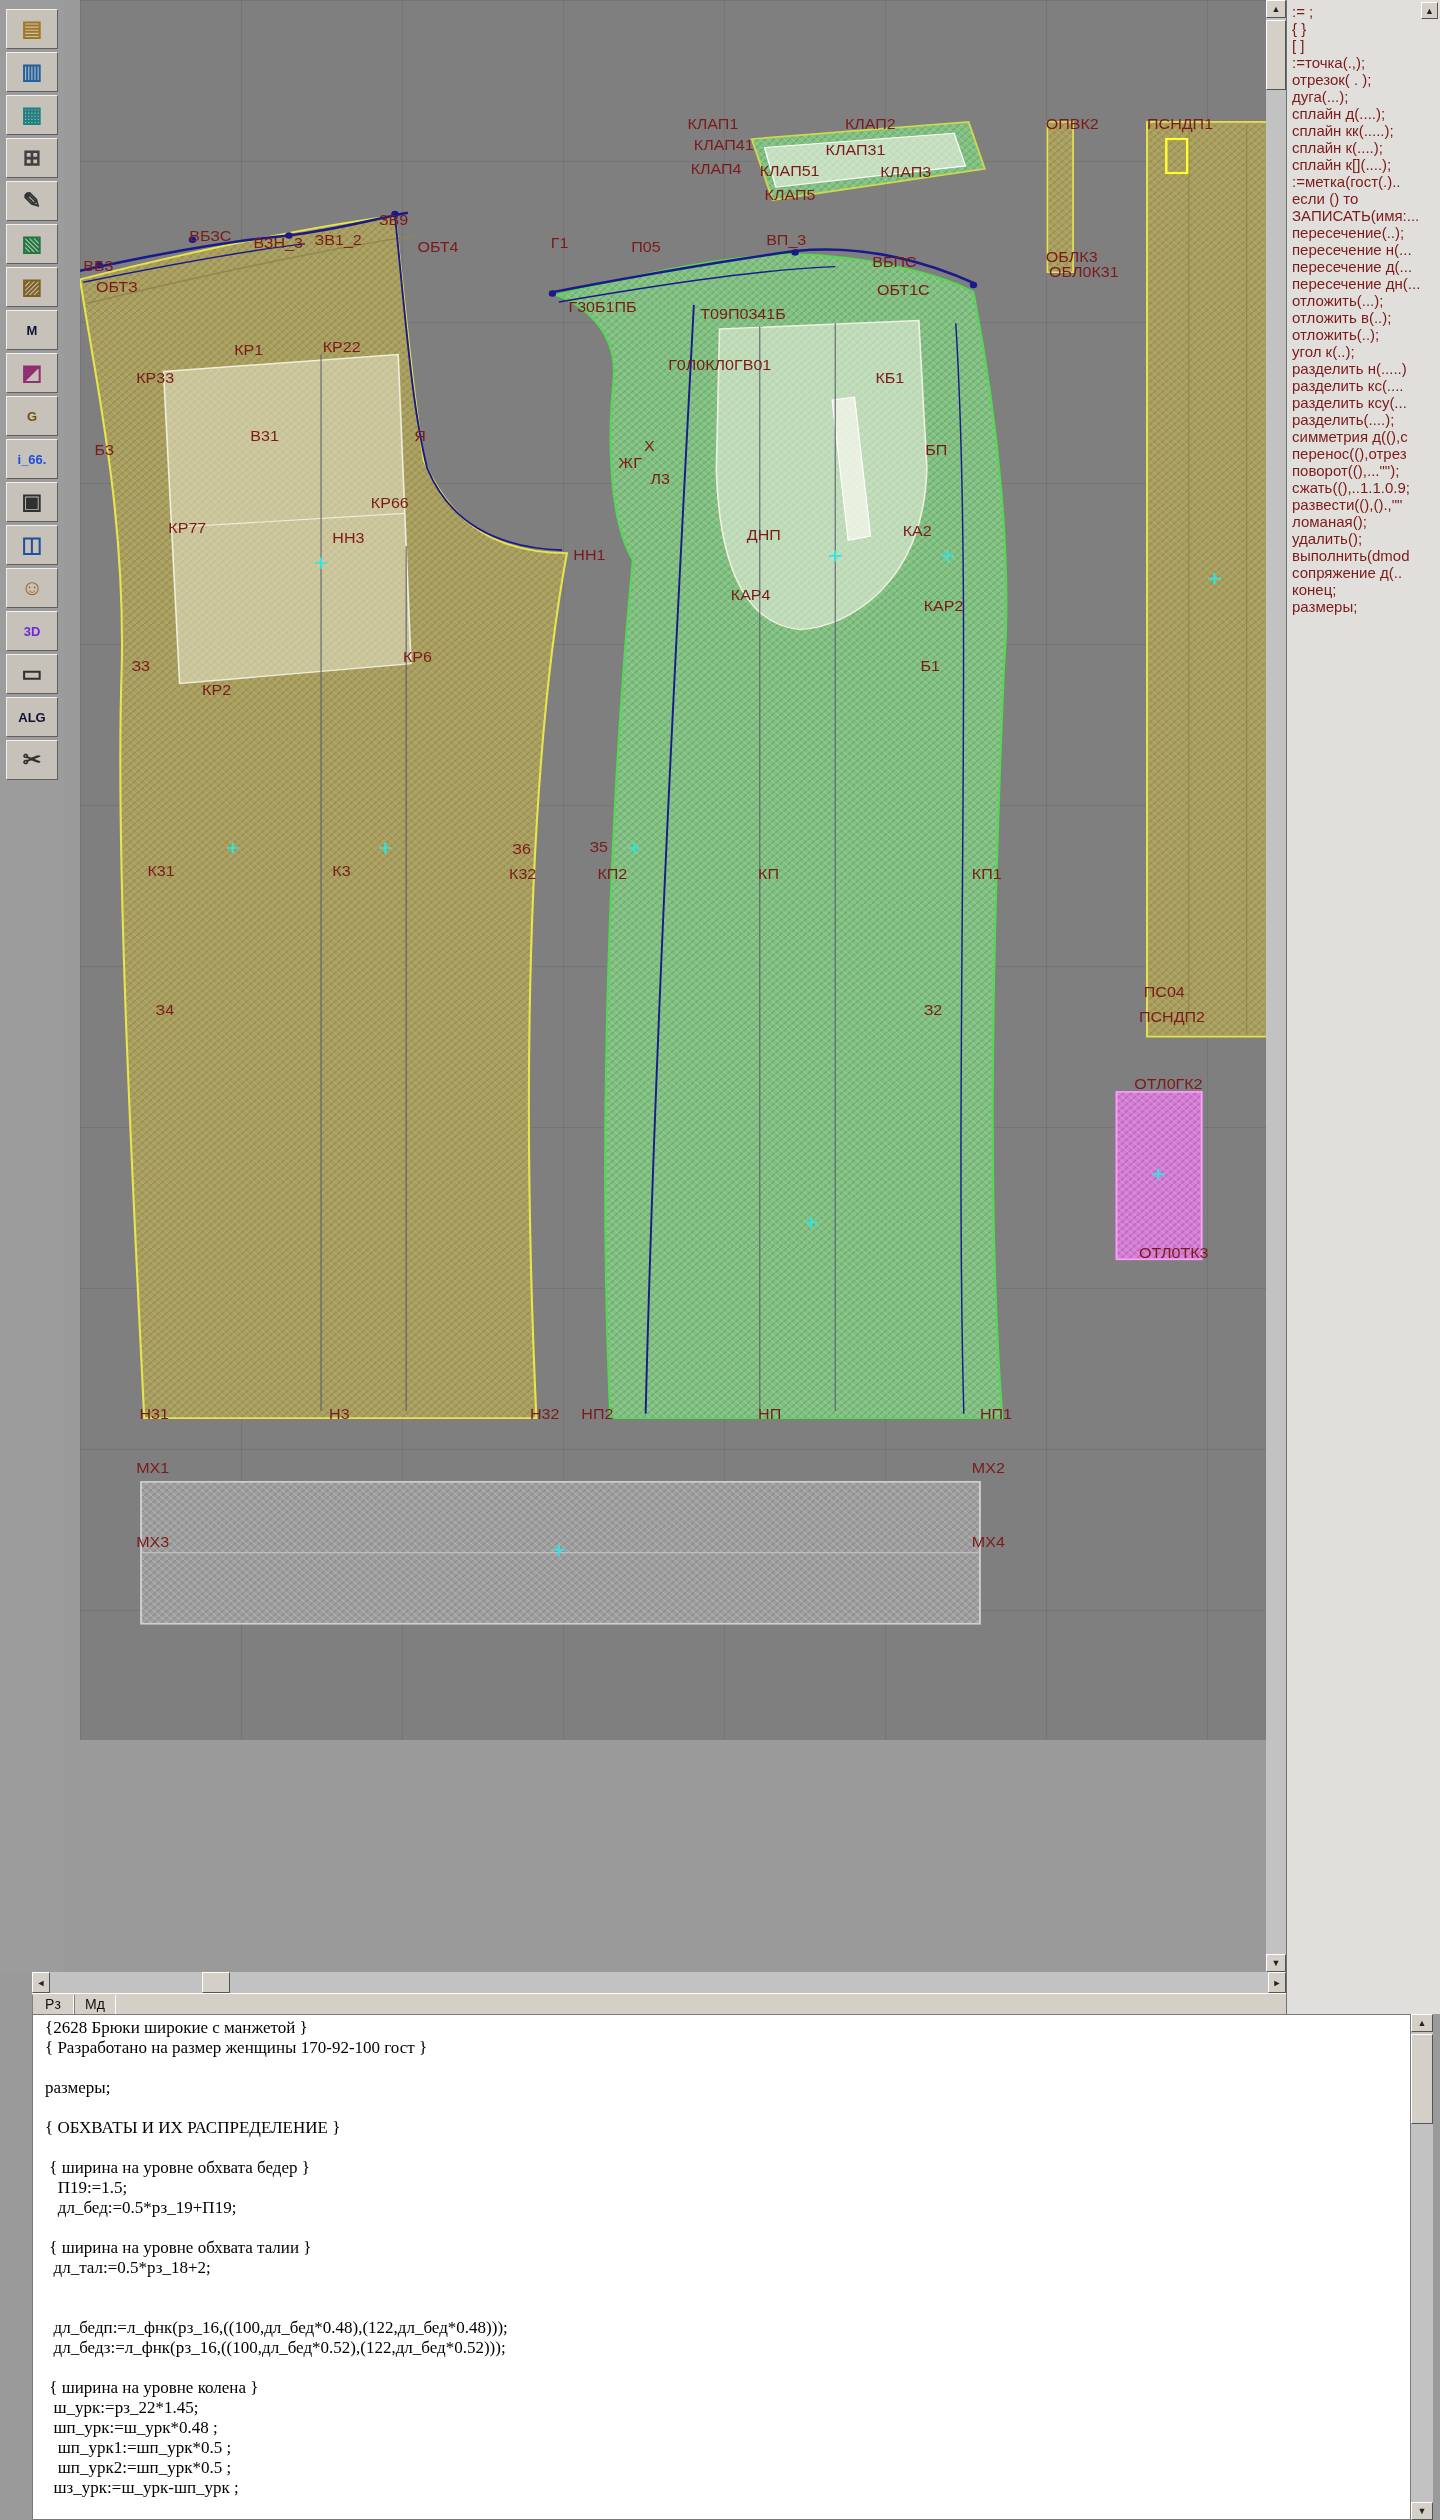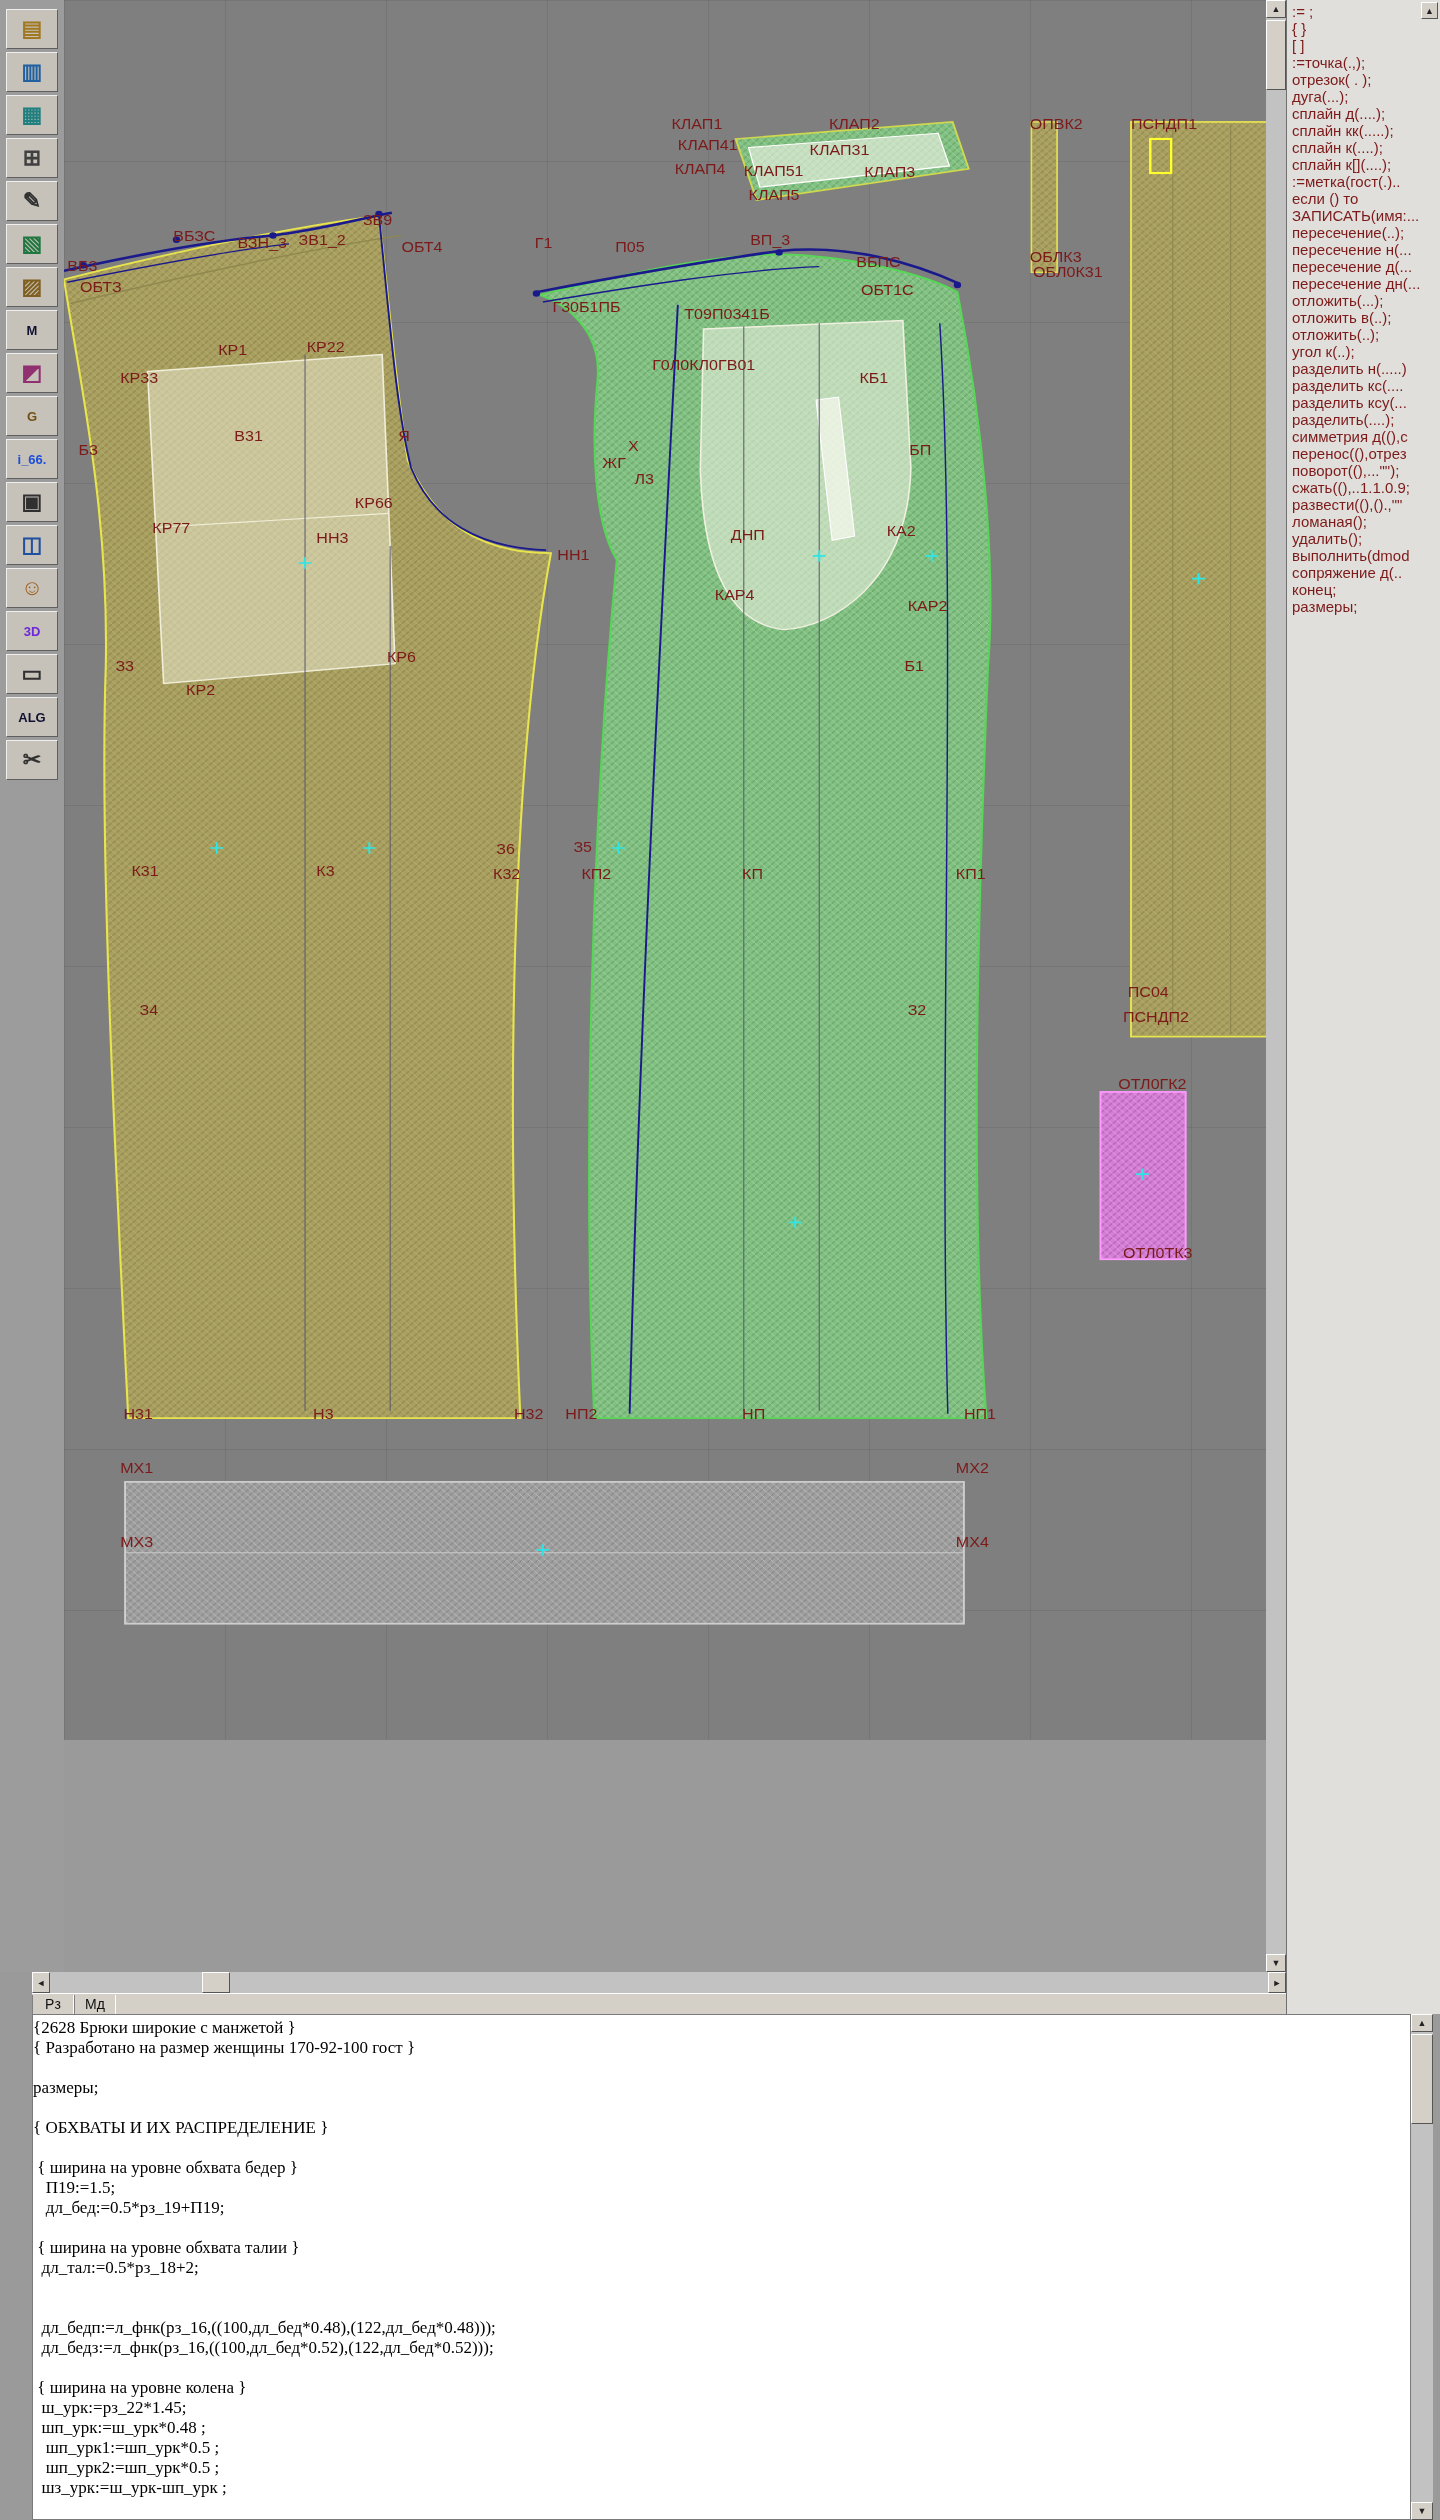--- a/index.html
+++ b/index.html
@@ -7,21 +7,21 @@
     width:1440px;height:2520px;position:relative;overflow:hidden;
     background:#9a9a9a;font-family:"Liberation Sans",sans-serif;
   }
   
   #toolbar{position:absolute;left:0;top:0;width:64px;height:1972px;background:#9c9c9c;padding-top:6px;box-sizing:border-box;}
   .tb-btn{width:50px;height:38px;margin:3px auto;display:flex;align-items:center;justify-content:center;
     background:#c6c2ba;border:1px solid;border-color:#efefef #5f5f5f #5f5f5f #efefef;
     font-size:22px;font-weight:bold;cursor:pointer;user-select:none;}
   .tb-btn.txt{font-size:13px;letter-spacing:0;}
   
-  #canvas{position:absolute;left:64px;top:0;width:1202px;height:1740px;background:#7f7f7f;
+  #canvas{position:absolute;left:80px;top:0;width:1202px;height:1740px;background:#7f7f7f;
     background-image:linear-gradient(rgba(0,0,0,.08) 1px,transparent 1px),
                      linear-gradient(90deg,rgba(0,0,0,.08) 1px,transparent 1px);
     background-size:161px 161px;}
   #canvas svg{position:absolute;left:0;top:0;width:100%;height:100%;}
   
   .sbar{position:absolute;background:#c2c2c2;}
   #vscroll{left:1266px;top:0;width:20px;height:1972px;}
   #hscroll{left:32px;top:1972px;width:1254px;height:21px;}
   .sb-btn{position:absolute;background:#d4d0c8;border:1px solid;border-color:#fff #555 #555 #fff;
     display:flex;align-items:center;justify-content:center;font-size:9px;color:#222;box-sizing:border-box;}
@@ -34,21 +34,21 @@
   #panel-up{position:absolute;right:2px;top:2px;width:17px;height:17px;}
   
   #statusbar{position:absolute;left:32px;top:1993px;width:1254px;height:21px;background:#d4d0c8;
     border-top:1px solid #fff;box-sizing:border-box;display:flex;align-items:center;font-size:15px;color:#111;}
   #status-pos{margin-left:6px;flex:1;}
   .st-btn{width:40px;height:19px;border-left:1px solid #808080;border-right:1px solid #fff;
     display:flex;align-items:center;justify-content:center;font-size:14px;cursor:pointer;text-align:right;}
   
   #editor{position:absolute;left:32px;top:2014px;width:1379px;height:506px;background:#ffffff;
     border:1px solid #7a7a7a;box-sizing:border-box;overflow:hidden;}
-  #editor-pre{margin:0;padding:3px 0;font-family:"Liberation Serif",serif;font-size:17px;line-height:20px;color:#000;}
+  #editor-pre{margin:0;padding:3px 12px;font-family:"Liberation Serif",serif;font-size:17px;line-height:20px;color:#000;}
   #escroll{left:1411px;top:2014px;width:22px;height:506px;}
 </style>
 </head>
 <body>
 
 <div id="toolbar">
     <div class="tb-btn" style="color: rgb(160, 120, 32);">▤</div>
     <div class="tb-btn" style="color: rgb(32, 96, 160);">▥</div>
     <div class="tb-btn" style="color: rgb(32, 128, 128);">▦</div>
     <div class="tb-btn" style="color: rgb(64, 64, 64);">⊞</div>

